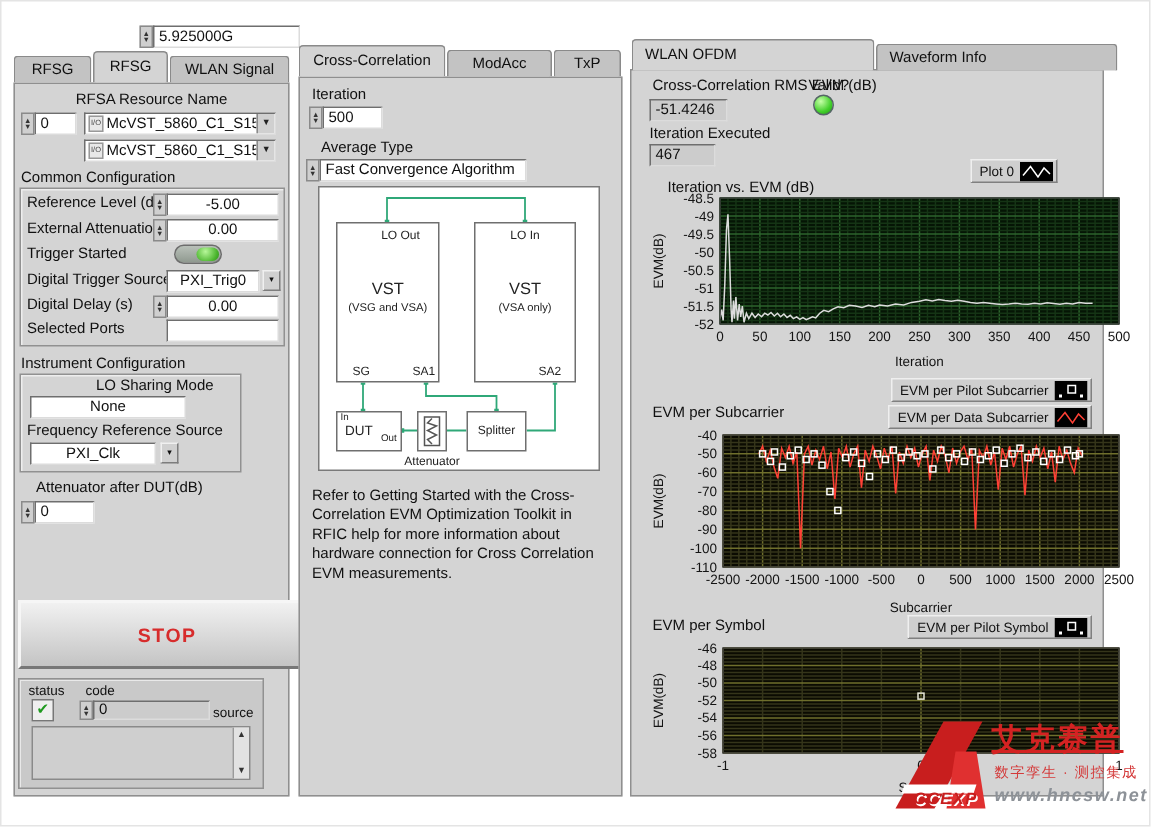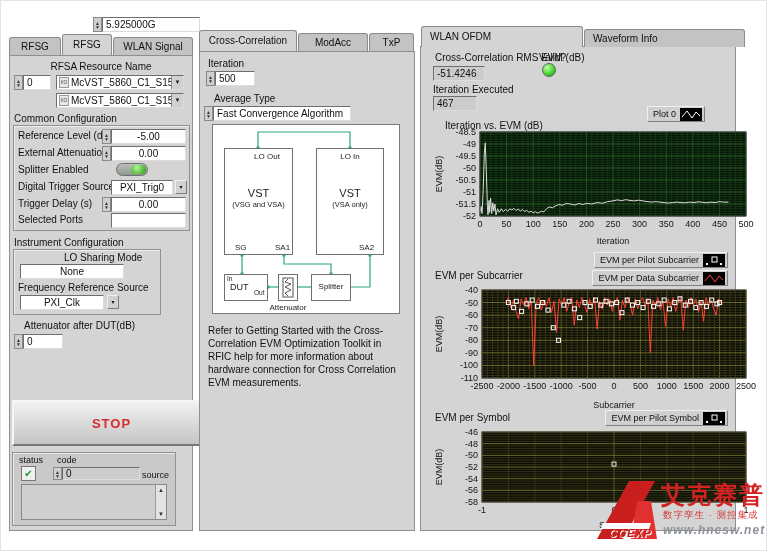--- a/index.html
+++ b/index.html
@@ -93,30 +93,30 @@
           </span>
         <div class="field center" style="left:97px;top:3px;width:75px;">-5.00</div>
 
         <div class="lbl" style="left:4px;top:21px;">External Attenuation (dB)</div>
         <span class="spin" style="left:88px;top:20px;">
             <i>▲</i>
             <i>▼</i>
           </span>
         <div class="field center" style="left:97px;top:20px;width:75px;">0.00</div>
 
-        <div class="lbl" style="left:4px;top:38px;">Splitter Enabled</div>
+        <div class="lbl" style="left:4px;top:38px;">Trigger Started</div>
         <div class="toggle" style="left:102px;top:37px;">
             <span class="knob"></span>
           </div>
 
         <div class="lbl" style="left:4px;top:55px;">Digital Trigger Source</div>
         <div class="field center" style="left:97px;top:54px;width:62px;">PXI_Trig0</div>
         <div class="ringbtn" style="left:161px;top:54px;">▾</div>
 
-        <div class="lbl" style="left:4px;top:72px;">Trigger Delay (s)</div>
+        <div class="lbl" style="left:4px;top:72px;">Digital Delay (s)</div>
         <span class="spin" style="left:88px;top:71px;">
             <i>▲</i>
             <i>▼</i>
           </span>
         <div class="field center" style="left:97px;top:71px;width:75px;">0.00</div>
 
         <div class="lbl" style="left:4px;top:88px;">Selected Ports</div>
         <div class="field" style="left:97px;top:87px;width:75px;"></div>
       </div>
 
@@ -621,18 +621,18 @@
     </div>
   </div>
 
   <div class="wm" style="left:592px;top:478px;width:173px;height:70px;">
     <svg width="70" height="66" style="position:absolute;left:0;top:0;">
       <polygon points="36,2 62,2 30,60 4,60" fill="#c81e1e"></polygon>
       <polygon points="44,22 58,22 64,60 38,60" fill="#e03030"></polygon>
       <polygon points="10,44 58,44 56,50 8,50" fill="#fff"></polygon>
     </svg>
     <div class="lbl" style="left:16px;top:48px;color:#c81e1e;font-weight:bold;font-style:italic;font-size:11px;letter-spacing:1px;text-shadow:1px 1px 0 #fff;">CCEXP</div>
-    <div class="lbl" style="left:68px;top:0px;color:#d42222;font-weight:bold;font-size:24px;letter-spacing:2px;">艾克赛普</div>
+    <div class="lbl" style="left:68px;top:0px;color:#d42222;font-weight:bold;font-size:20px;letter-spacing:2px;text-decoration:underline;">艾克赛普</div>
     <div class="lbl" style="left:70px;top:30px;color:#d43a3a;font-size:9.5px;letter-spacing:1px;">数字孪生 · 测控集成</div>
     <div class="lbl" style="left:70px;top:44px;color:#8d9298;font-weight:bold;font-style:italic;font-size:12px;letter-spacing:1px;">www.hncsw.net</div>
   </div>
 
 </div>
 
 </body></html>

